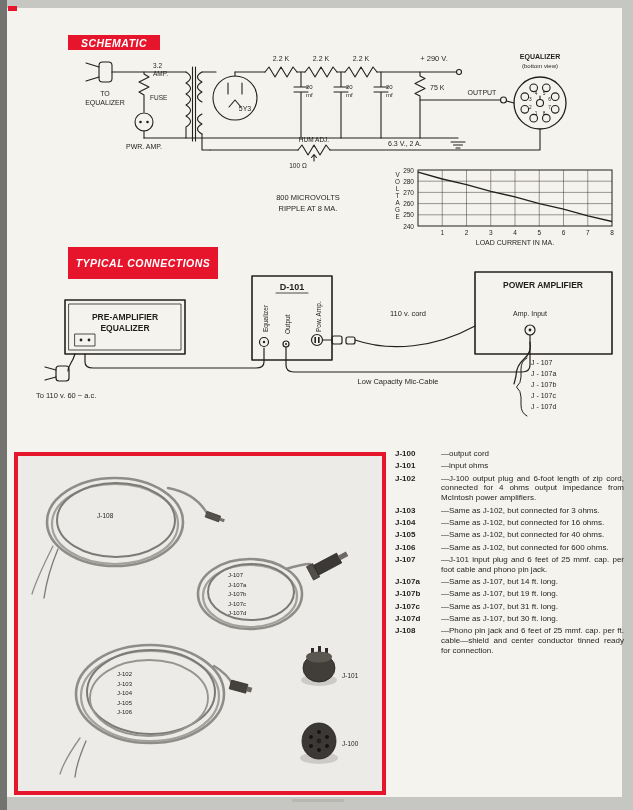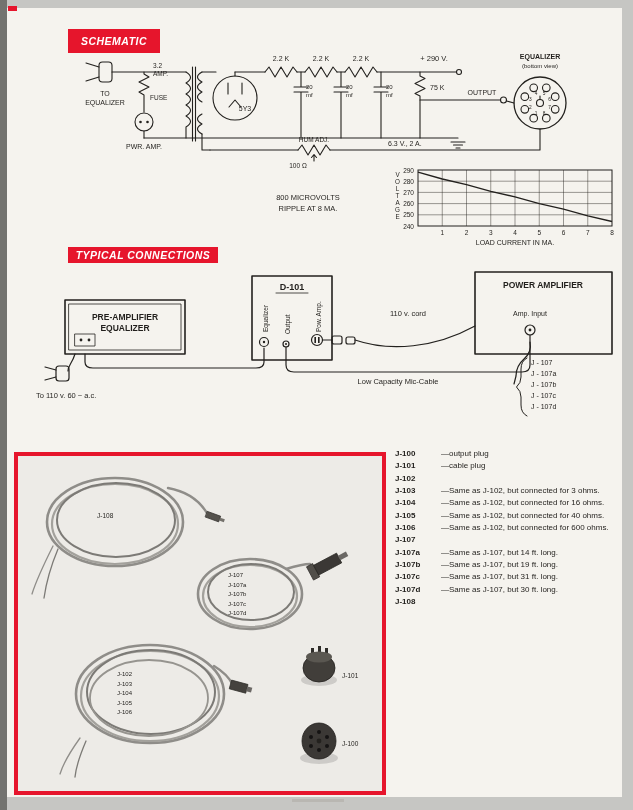--- a/index.html
+++ b/index.html
@@ -23,22 +23,22 @@
 </style>
 </head>
 <body>
 
 <div class="scan">
   <div class="page"></div>
   <div class="edge"></div>
   <div class="reg"></div>
   <div class="smudge"></div>
 
-  <div class="banner" style="left:68px;top:29px;width:92px;height:24px;">SCHEMATIC</div>
-  <div class="banner" style="left:68px;top:247px;width:150px;height:16px;">TYPICAL CONNECTIONS</div>
+  <div class="banner" style="left:68px;top:35px;width:92px;height:15px;">SCHEMATIC</div>
+  <div class="banner" style="left:68px;top:247px;width:150px;height:32px;">TYPICAL CONNECTIONS</div>
 
   <svg class="abs" style="left:40px;top:48px;" width="585" height="200" viewBox="0 0 585 200">
     <g stroke="#23211e" stroke-width="1.1" fill="none" stroke-linecap="round" stroke-linejoin="round">
 
       <g>
         <rect x="59" y="14" width="13" height="20" rx="3.5"></rect>
         <line x1="59" y1="19" x2="46" y2="15"></line>
         <line x1="59" y1="29" x2="46" y2="33"></line>
         <path d="M72,24 H146"></path>
       </g>
@@ -326,61 +326,64 @@
         <circle cx="293" cy="281" r="2" fill="#151413"></circle>
         <circle cx="301" cy="285" r="2.4" fill="#23211e"></circle>
       </g>
       <text x="324" y="290" font-size="6.5">J-100</text>
     </svg>
   </div>
 
   <div class="defs">
     <div class="def-item">
       <span class="def-id">J-100</span>
-      <span class="def-text">—output plug</span>
+      <span class="def-text">—output cord</span>
     </div>
     <div class="def-item">
       <span class="def-id">J-101</span>
-      <span class="def-text">—cable plug</span>
+      <span class="def-text">—input ohms</span>
     </div>
     <div class="def-item">
       <span class="def-id">J-102</span>
+      <span class="def-text">—J-100 output plug and 6-foot length of zip cord, connected for 4 ohms output impedance from McIntosh power amplifiers.</span>
     </div>
     <div class="def-item">
       <span class="def-id">J-103</span>
       <span class="def-text">—Same as J-102, but connected for 3 ohms.</span>
     </div>
     <div class="def-item">
       <span class="def-id">J-104</span>
       <span class="def-text">—Same as J-102, but connected for 16 ohms.</span>
     </div>
     <div class="def-item">
       <span class="def-id">J-105</span>
       <span class="def-text">—Same as J-102, but connected for 40 ohms.</span>
     </div>
     <div class="def-item">
       <span class="def-id">J-106</span>
       <span class="def-text">—Same as J-102, but connected for 600 ohms.</span>
     </div>
     <div class="def-item">
       <span class="def-id">J-107</span>
+      <span class="def-text">—J-101 input plug and 6 feet of 25 mmf. cap. per foot cable and phono pin jack.</span>
     </div>
     <div class="def-item">
       <span class="def-id">J-107a</span>
       <span class="def-text">—Same as J-107, but 14 ft. long.</span>
     </div>
     <div class="def-item">
       <span class="def-id">J-107b</span>
       <span class="def-text">—Same as J-107, but 19 ft. long.</span>
     </div>
     <div class="def-item">
       <span class="def-id">J-107c</span>
       <span class="def-text">—Same as J-107, but 31 ft. long.</span>
     </div>
     <div class="def-item">
       <span class="def-id">J-107d</span>
       <span class="def-text">—Same as J-107, but 30 ft. long.</span>
     </div>
     <div class="def-item">
       <span class="def-id">J-108</span>
+      <span class="def-text">—Phono pin jack and 6 feet of 25 mmf. cap. per ft. cable—shield and center conductor tinned ready for connection.</span>
     </div>
   </div>
 </div>
 
 </body></html>

